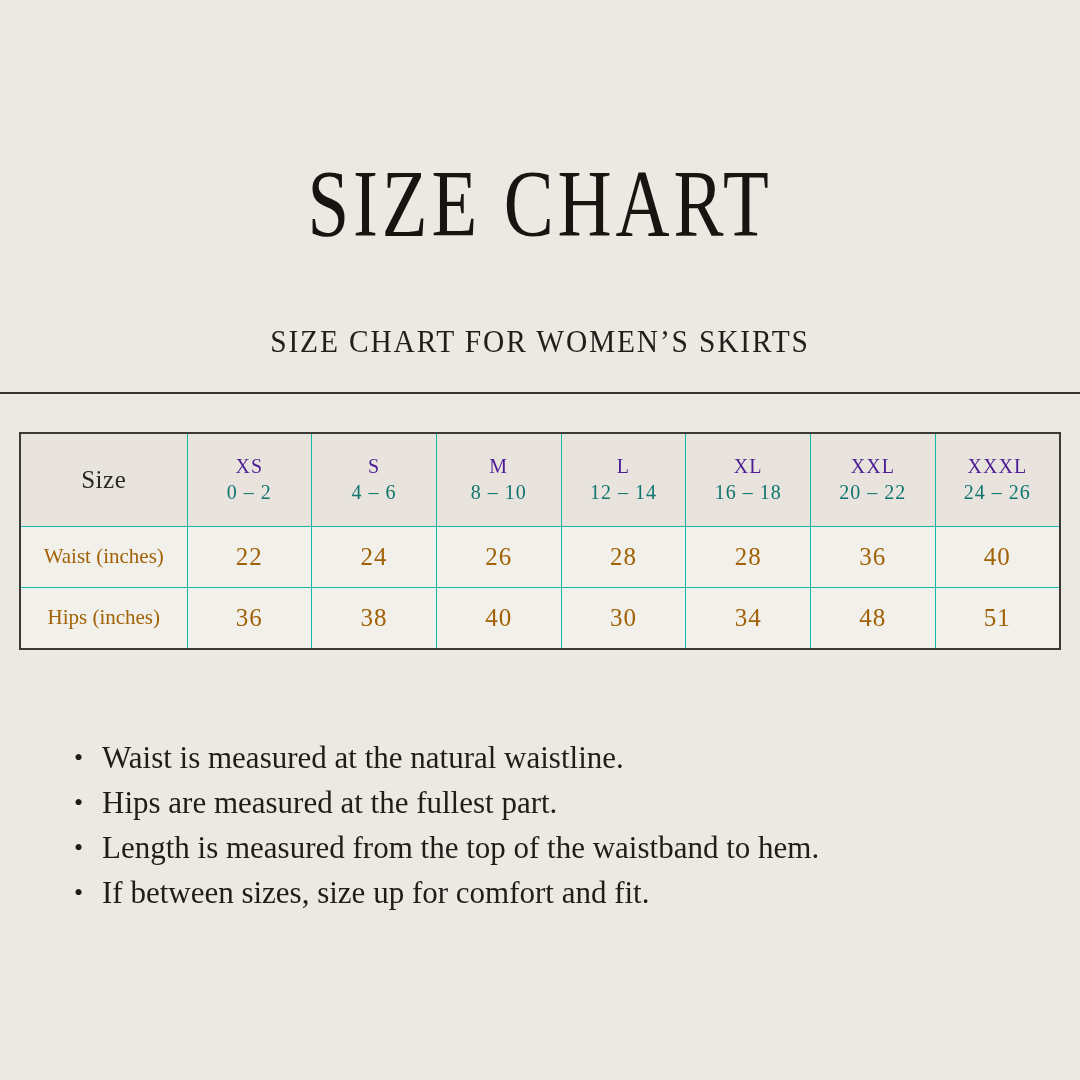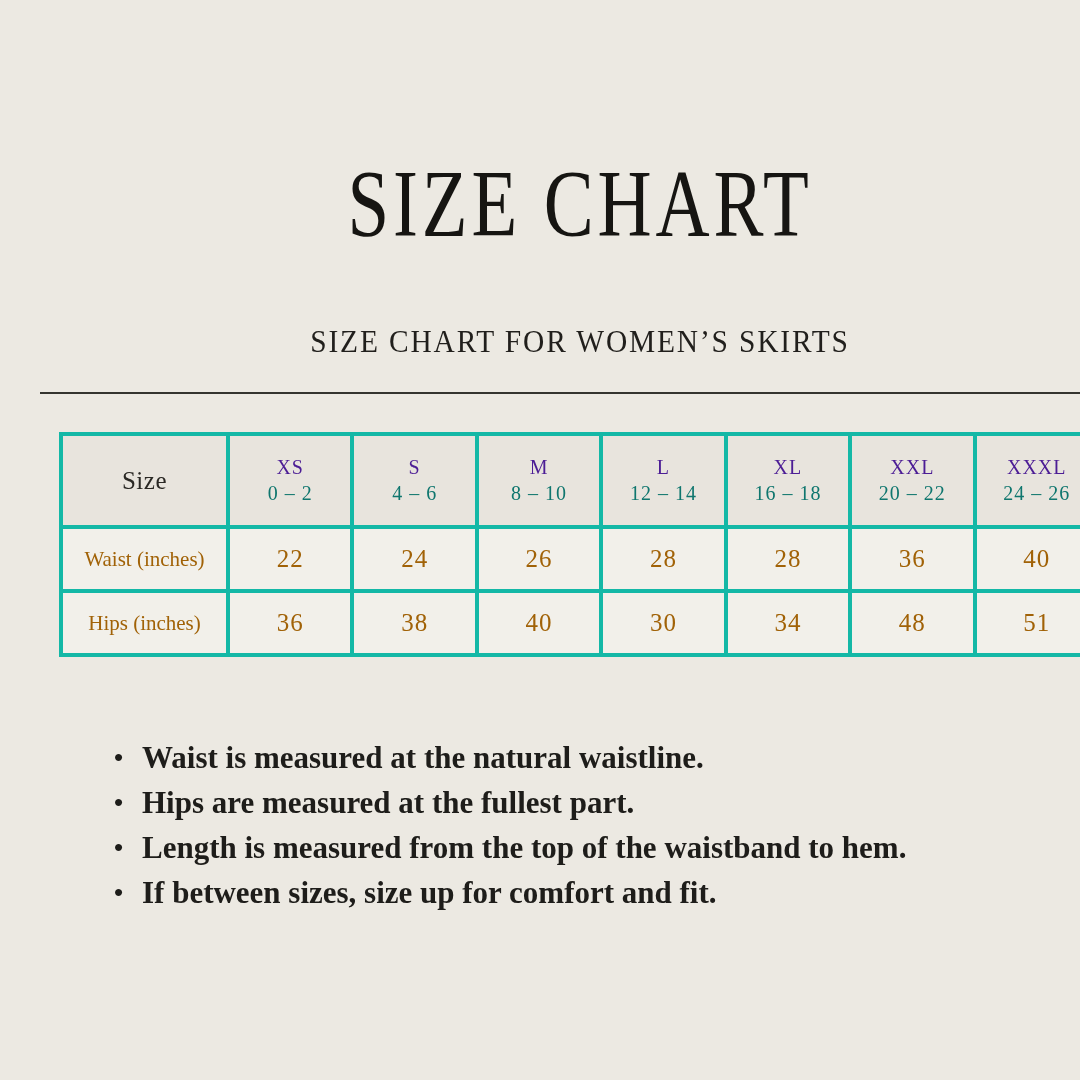--- a/index.html
+++ b/index.html
@@ -4,21 +4,21 @@
 <style>
   html,body{margin:0;padding:0;}
   body{
     width:1080px;height:1080px;
     background:#ECE9E2;
     font-family:"Liberation Serif","DejaVu Serif",serif;
     color:#1F1E1B;
     position:relative;
     overflow:hidden;
   }
-  .canvas{position:absolute;inset:0;width:872px;height:1080px;margin-left:40px;}
+  .canvas{position:absolute;inset:0;width:872px;height:1080px;}
 
   .title{
     position:absolute;top:156px;left:0;width:1080px;
     text-align:center;
     font-size:96px;line-height:1;
     letter-spacing:5px;
     color:#161512;
     transform:scaleX(0.78);
     transform-origin:50% 50%;
     white-space:nowrap;
@@ -44,40 +44,39 @@
   }
   table.size-table{
     width:100%;
     border-collapse:collapse;
     table-layout:fixed;
     border:2px solid #3B3A36;
     background:#F2F0EA;
   }
   table.size-table col.first{width:167px;}
   table.size-table th, table.size-table td{
-    border:4px solid #14b8a6;
+    border:1px solid #14b8a6;
     text-align:center;
     vertical-align:middle;
     padding:16px;
     font-weight:normal;
   }
   tr.header-row{height:93px;background:#E8E4DD;}
   tr.body-row{height:60px;background:#F2F0EA;}
   .corner-label{font-size:25px;color:#2A2824;letter-spacing:0.5px;}
   .col-label{font-size:20px;color:#4c1d95;letter-spacing:1px;line-height:1.15;}
   .col-range{font-size:20px;color:#0f766e;letter-spacing:1px;margin-top:3px;}
   .row-label{font-size:21px;color:#a16207;}
   .cell-value{font-size:25px;color:#a16207;letter-spacing:1px;}
 
   ul.notes{
     position:absolute;top:735px;left:72px;
     margin:0;padding:0;
     list-style:none;
     width:960px;
-    font-weight:bold;
   }
   ul.notes li{
     position:relative;
     padding-left:30px;
     font-size:31px;
     line-height:45px;
     color:#1E1D1A;
     white-space:nowrap;
   }
   ul.notes li::before{

